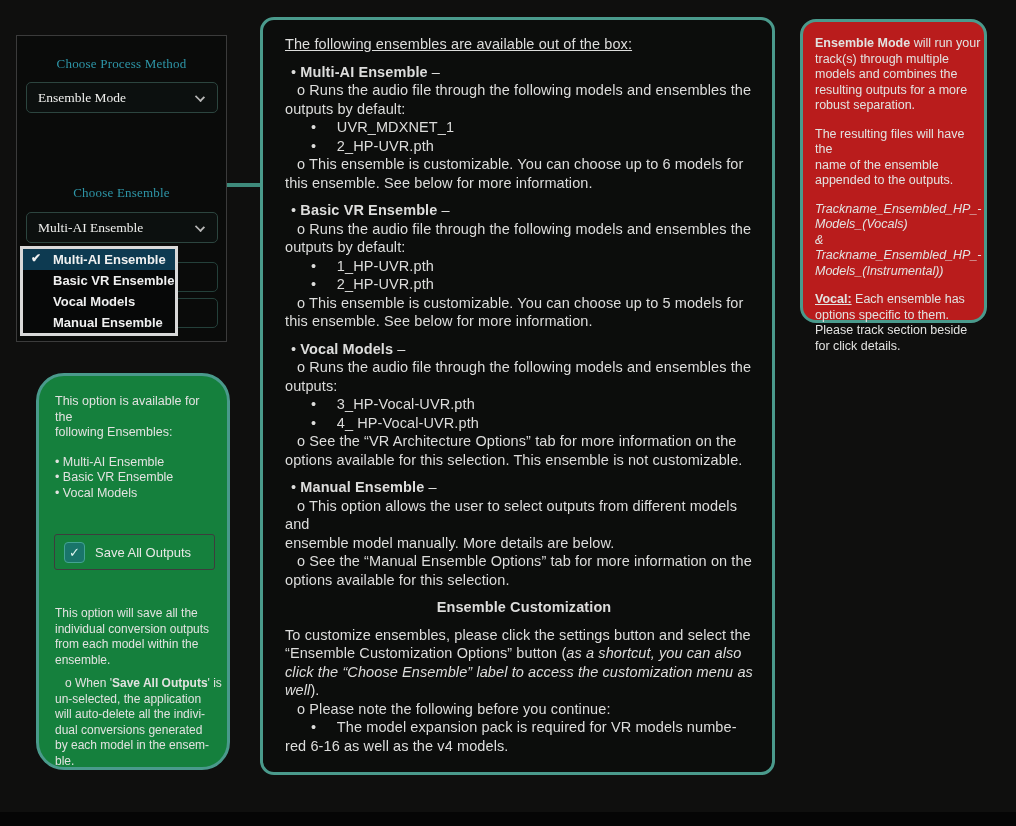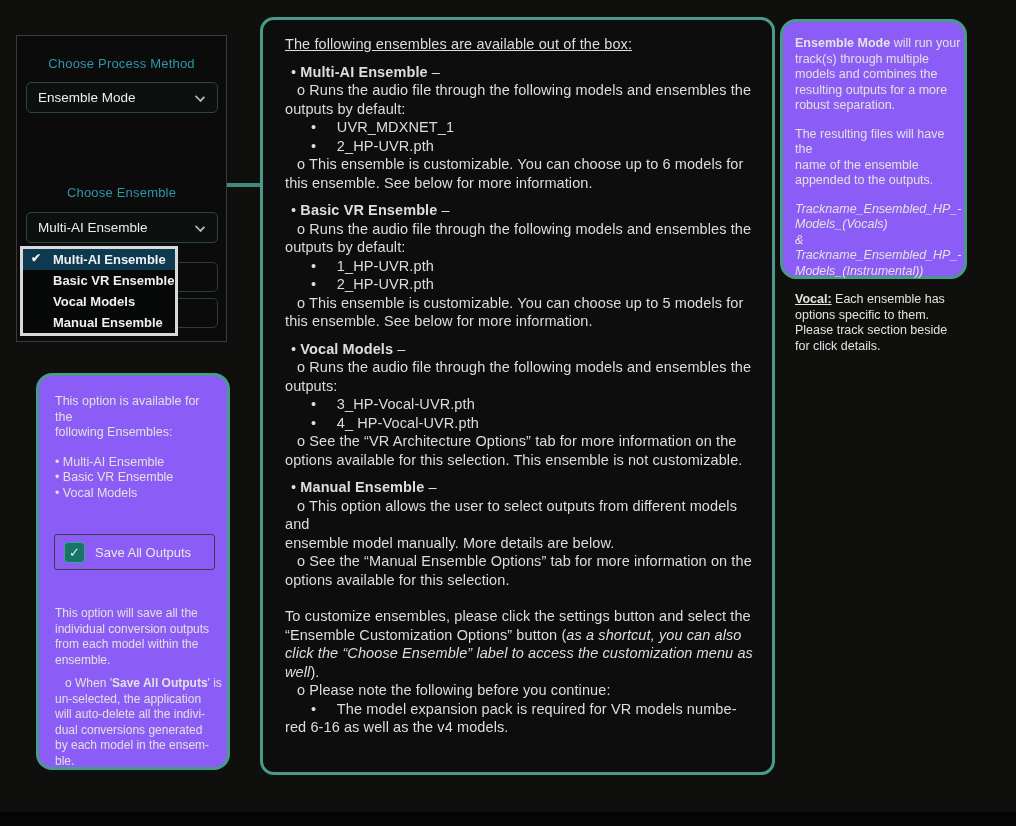--- a/index.html
+++ b/index.html
@@ -16,21 +16,21 @@
     color:var(--text-primary);
   }
   .b{font-weight:bold}
   .i{font-style:italic}
   .u{text-decoration:underline}
   .line{min-height:1em}
 
   
   .process-panel{
     position:absolute; left:16px; top:35px; width:211px; height:307px;
-    background:#0a0b0a; border:1px solid var(--panel-border-gray);
+    background:#0a0b0a; border:1px solid var(--panel-border-gray);font-family:Liberation Serif, serif;
   }
   .p-label{
     position:absolute; left:0; width:100%; text-align:center;
     color:var(--accent-heading); font-size:13px; letter-spacing:.2px;
   }
   .p-label.one{top:20px}
   .p-label.two{top:149px}
   .dropdown{
     position:absolute; left:9px; width:192px; height:31px;
     background:#0c100f; border:1px solid #2c453f; border-radius:5px;
@@ -78,33 +78,33 @@
     font-size:14.5px; line-height:18.5px; color:#dddddc; letter-spacing:.1px;
   }
   .center-text .gap{height:9px}
   .center-text .hang{text-indent:12px}
   .center-text .hdr{text-indent:6px}
   .center-text .mdl{margin-left:26px}
   .center-text .center{text-align:center}
 
   
   .right-panel{
-    position:absolute; left:780px; top:19px; width:187px; height:260px;
-    background:#8b5cf6; border:3px solid var(--teal-border); border-radius:16px;
+    position:absolute; left:800px; top:19px; width:187px; height:304px;
+    background:#b91c1c; border:3px solid var(--teal-border); border-radius:16px;
   }
   .right-text{
     position:absolute; left:12px; top:14px; width:166px;
     font-size:12.5px; line-height:15.5px; color:#e2e2e0;
   }
   .right-text .gap{height:13px}
 
   
   .left2-panel{
     position:absolute; left:36px; top:373px; width:194px; height:397px;
-    background:#8b5cf6; border:3px solid var(--teal-border); border-radius:16px;
+    background:#15803d; border:3px solid var(--teal-border); border-radius:28px;
   }
   .l2-top{
     position:absolute; left:16px; top:18px; width:165px;
     font-size:12.5px; line-height:15.5px; color:#e2e2e0;
   }
   .l2-top .gap{height:14px}
   .checkbox-row{
     position:absolute; left:15px; top:158px; width:161px; height:36px;
     border:1px solid #3d3d3d; border-radius:3px;
     display:flex; align-items:center; gap:10px; padding-left:9px; cursor:default;
@@ -183,20 +183,21 @@
       <div class="line mdl"><span>•&nbsp;&nbsp;&nbsp;&nbsp;&nbsp;3_HP-Vocal-UVR.pth</span></div>
       <div class="line mdl"><span>•&nbsp;&nbsp;&nbsp;&nbsp;&nbsp;4_ HP-Vocal-UVR.pth</span></div>
       <div class="line hang"><span>o See the “VR Architecture Options” tab for more information on the options available for this selection. This ensemble is not customizable.</span></div>
       <div class="gap"></div>
       <div class="line hdr"><span>• </span><span class="b">Manual Ensemble</span><span> –</span></div>
       <div class="line hang"><span>o This option allows the user to select outputs from different models</span></div>
       <div class="line"><span>and</span></div>
       <div class="line"><span>ensemble model manually. More details are below.</span></div>
       <div class="line hang"><span>o See the “Manual Ensemble Options” tab for more information on the options available for this selection.</span></div>
       <div class="gap"></div>
+      <div class="line center"><span class="b">Ensemble Customization</span></div>
       <div class="gap"></div>
       <div class="line"><span>To customize ensembles, please click the settings button and select the “Ensemble Customization Options” button (</span><span class="i">as a shortcut, you can also click the “Choose Ensemble” label to access the customization menu as well</span><span>).</span></div>
       <div class="line hang"><span>o Please note the following  before you continue:</span></div>
       <div class="line mdl"><span>•&nbsp;&nbsp;&nbsp;&nbsp;&nbsp;The model expansion pack is required for VR models numbe-</span></div>
       <div class="line"><span>red 6-16 as well as the v4 models.</span></div>
     </div>
 </div>
 
 <div class="right-panel">
   <div class="right-text">

